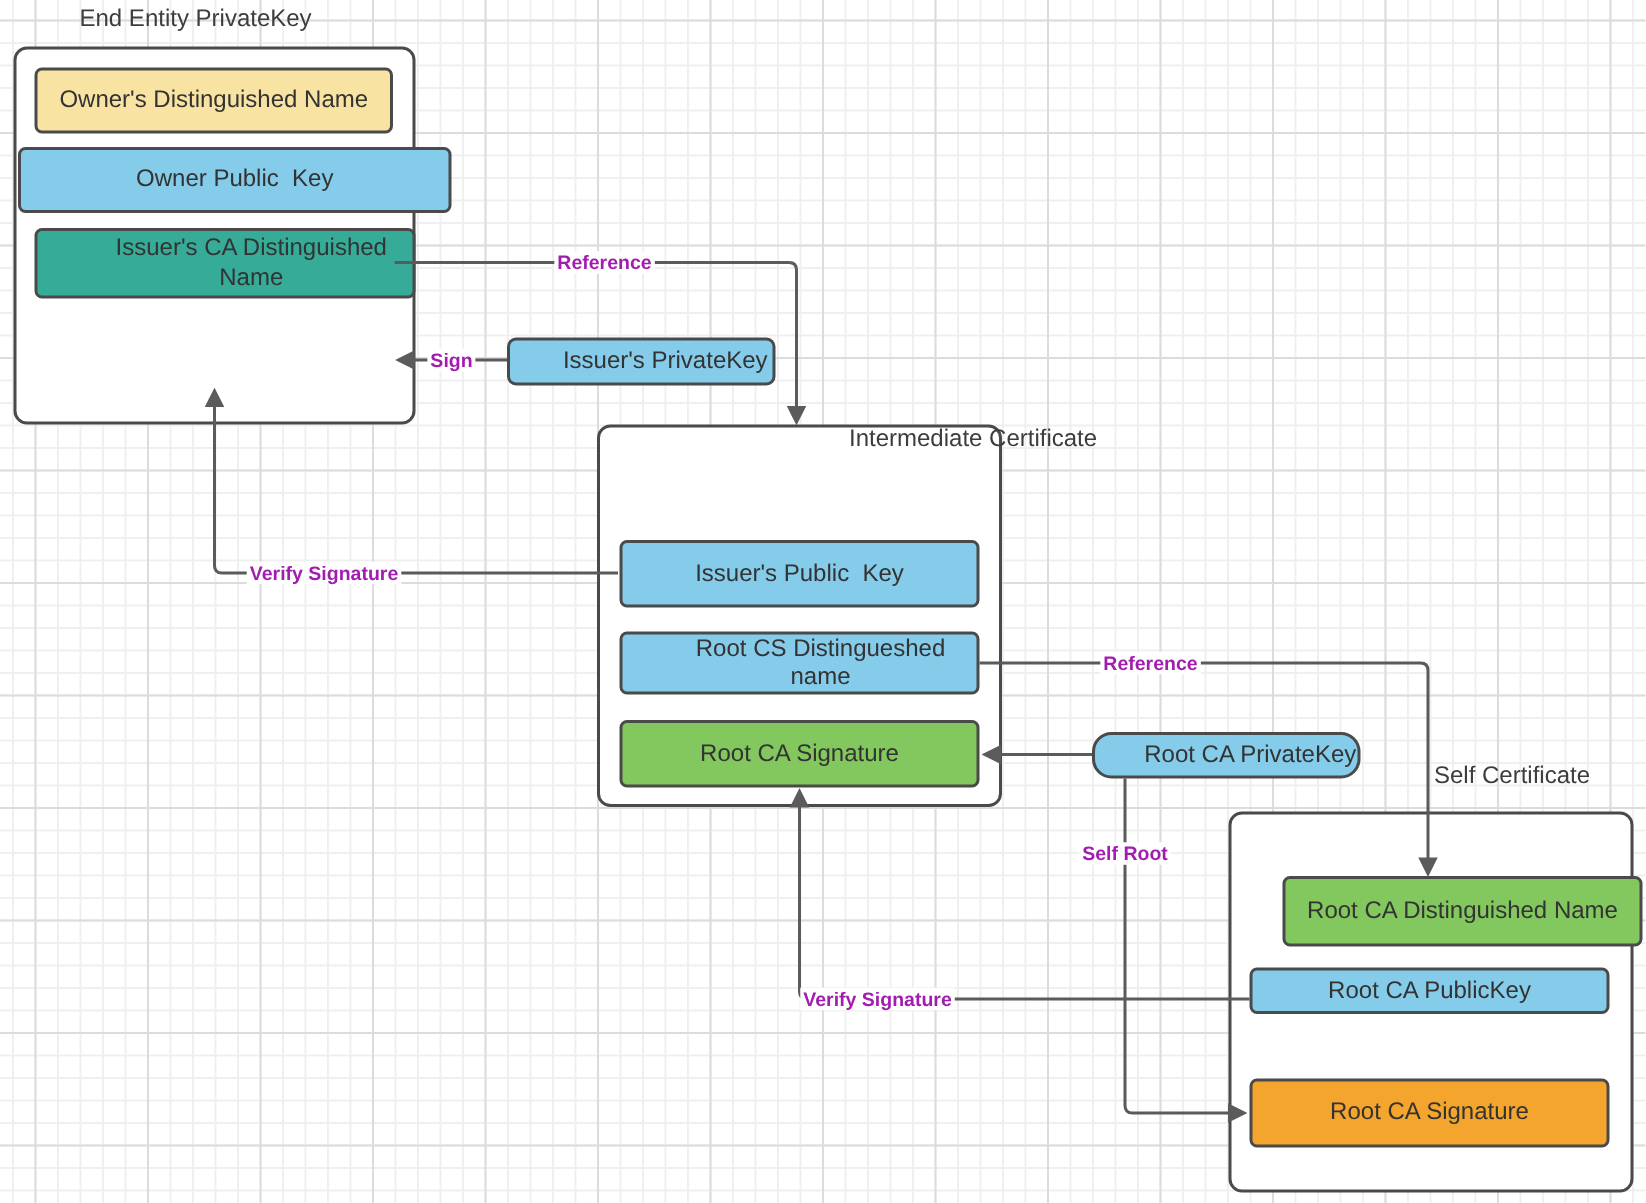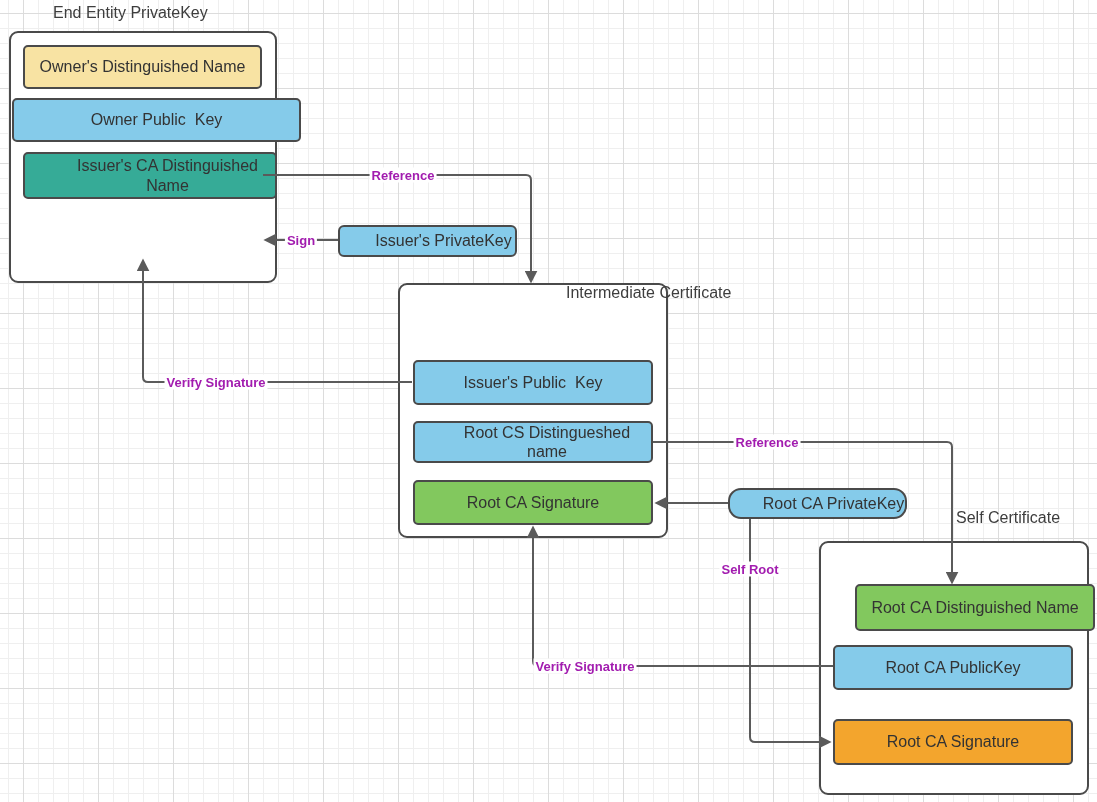--- a/index.html
+++ b/index.html
@@ -117,21 +117,21 @@
   <div class="field" style="left: 413px; top: 421px; width: 240px; height: 42px; background-color: rgb(133, 203, 234); padding-left: 28px;">
     <span>Root CS Distingueshed name</span>
   </div>
   <div class="field" style="left: 413px; top: 480px; width: 240px; height: 45px; background-color: rgb(130, 200, 94);">
     <span>Root CA Signature</span>
   </div>
 
   <div class="field" style="left: 833px; top: 584px; width: 240px; height: 47px; background-color: rgb(130, 200, 94); margin-left: 22px;">
     <span>Root CA Distinguished Name</span>
   </div>
-  <div class="field" style="left: 833px; top: 645px; width: 240px; height: 45px; background-color: rgb(133, 203, 234);">
+  <div class="field" style="left: 833px; top: 645px; width: 240px; height: 31px; background-color: rgb(133, 203, 234);">
     <span>Root CA PublicKey</span>
   </div>
   <div class="field" style="left: 833px; top: 719px; width: 240px; height: 46px; background-color: rgb(243, 165, 45);">
     <span>Root CA Signature</span>
   </div>
 
   <div class="key-box" style="left: 338px; top: 225px; width: 179px; height: 32px; background-color: rgb(133, 203, 234);">
     <span>Issuer's PrivateKey</span>
   </div>
   <div class="key-box" style="left: 728px; top: 488px; width: 179px; height: 31px; background-color: rgb(133, 203, 234); border-radius: 13px;">

